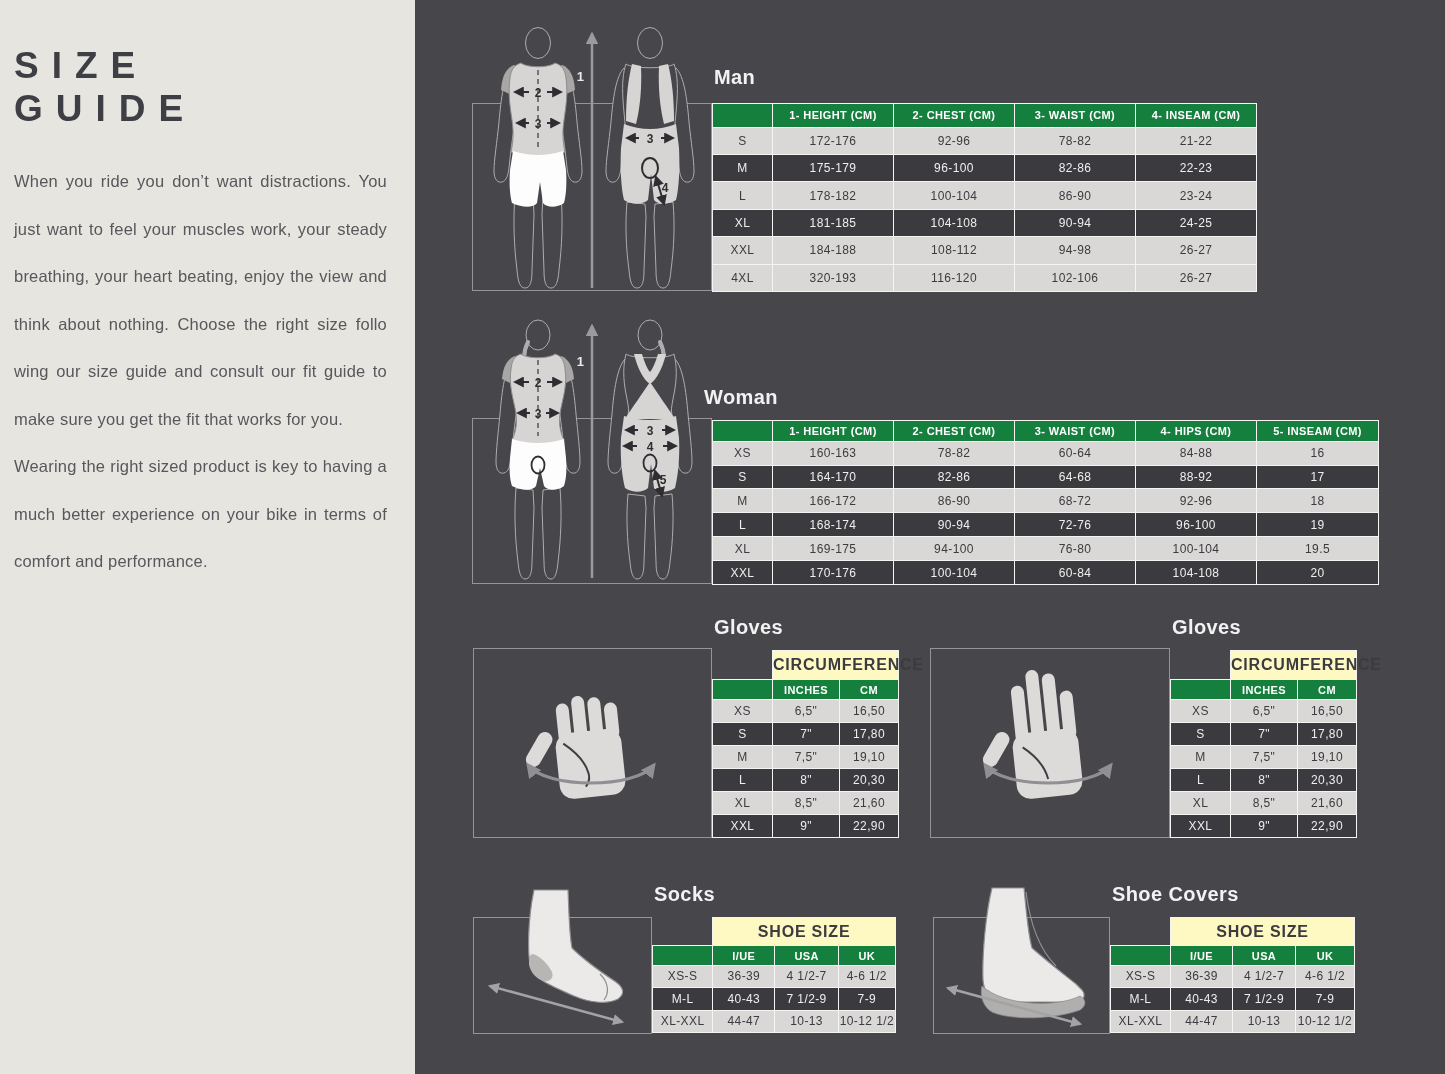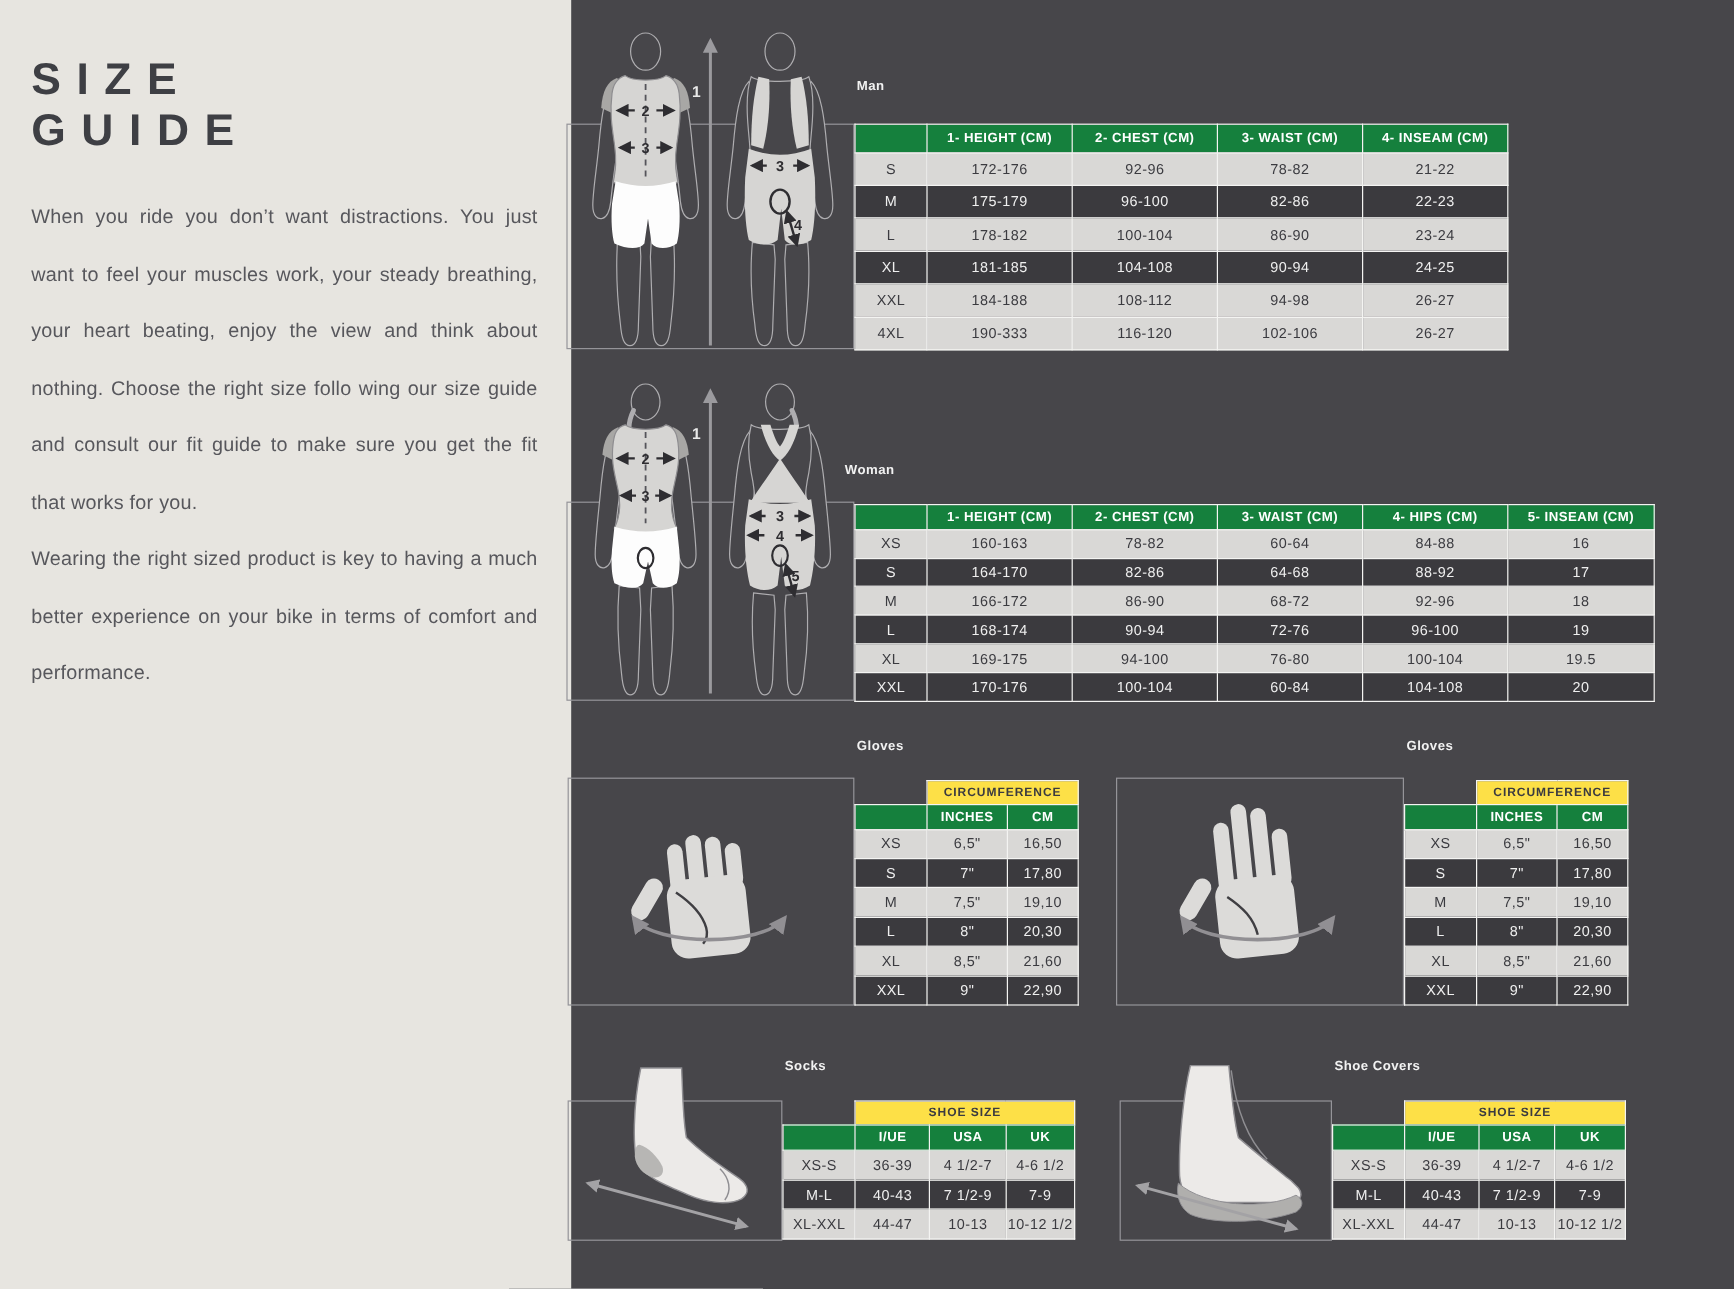--- a/index.html
+++ b/index.html
@@ -1,32 +1,32 @@
 <!DOCTYPE html>
 <html><head>
 <meta charset="utf-8">
 <style>
   *{margin:0;padding:0;box-sizing:border-box}
   html,body{width:1445px;height:1074px;overflow:hidden;font-family:"Liberation Sans",sans-serif}
   .page{position:relative;width:1445px;height:1074px;background:#47464a}
   
-  .sidebar{position:absolute;left:0;top:0;width:476px;height:100%;background:#e7e5e0;padding:44px 28px 0 26px}
+  .sidebar{position:absolute;left:0;top:0;width:415px;height:100%;background:#e7e5e0;padding:44px 28px 0 14px}
   .sidebar h1{font-size:37px;font-weight:bold;letter-spacing:13px;line-height:43px;color:#3e3f44;margin-bottom:28px}
   .sidebar p{font-size:16.5px;line-height:47.5px;color:#57575c;text-align:justify;letter-spacing:.2px}
   
   .main{position:absolute;left:408px;top:0;right:0;bottom:0}
-  .sec-title{position:absolute;color:#f2f2f2;font-size:11px;font-weight:bold;letter-spacing:.4px;white-space:nowrap}
+  .sec-title{position:absolute;color:#f2f2f2;font-size:20px;font-weight:bold;letter-spacing:.4px;white-space:nowrap}
   .figbox{position:absolute;border:1px solid #959499}
   .figbox>svg{position:absolute;left:0;top:0}
   .figsvg{position:absolute}
   
   table.szt{position:absolute;border-collapse:collapse;table-layout:fixed}
   .szt td{border:1.5px solid #f4f4f2;text-align:center;vertical-align:middle;font-size:12px;letter-spacing:.4px;padding:0}
   .szt td.hdr{background:#15803d;color:#fff;font-weight:bold;font-size:11px}
-  .szt td.span-hdr{background:#fde047;color:#3b3b40;font-weight:bold;font-size:10px;letter-spacing:.8px}
+  .szt td.span-hdr{background:#fef9c3;color:#3b3b40;font-weight:bold;font-size:16px;letter-spacing:.8px}
   .szt tr.light td{background:#d9d8d6;color:#3b3b40}
   .szt tr.dark td{background:#3b3a3e;color:#efefef}
   .szt td.ghost{border:none;background:transparent}
   .t-man{width:544px;height:189px}
   .t-woman{width:667px;height:165px}
   .t-gloves{width:186px;height:188px}
   .t-feet{width:244px;height:116px}
   text{font-family:"Liberation Sans",sans-serif}
 </style>
 </head>
@@ -146,21 +146,21 @@
           </tr>
           <tr class="light">
             <td>XXL</td>
             <td>184-188</td>
             <td>108-112</td>
             <td>94-98</td>
             <td>26-27</td>
           </tr>
           <tr class="light">
             <td>4XL</td>
-            <td>190-333</td>
+            <td>320-193</td>
             <td>116-120</td>
             <td>102-106</td>
             <td>26-27</td>
           </tr>
         </tbody>
       </table>
 
     <div class="sec-title" style="left:296px;top:386px">Woman</div>
     <div class="figbox" style="left:64px;top:418px;width:240px;height:166px"></div>
     <svg class="figsvg" style="left:66px;top:316px" width="240" height="270" viewBox="0 0 240 270">

